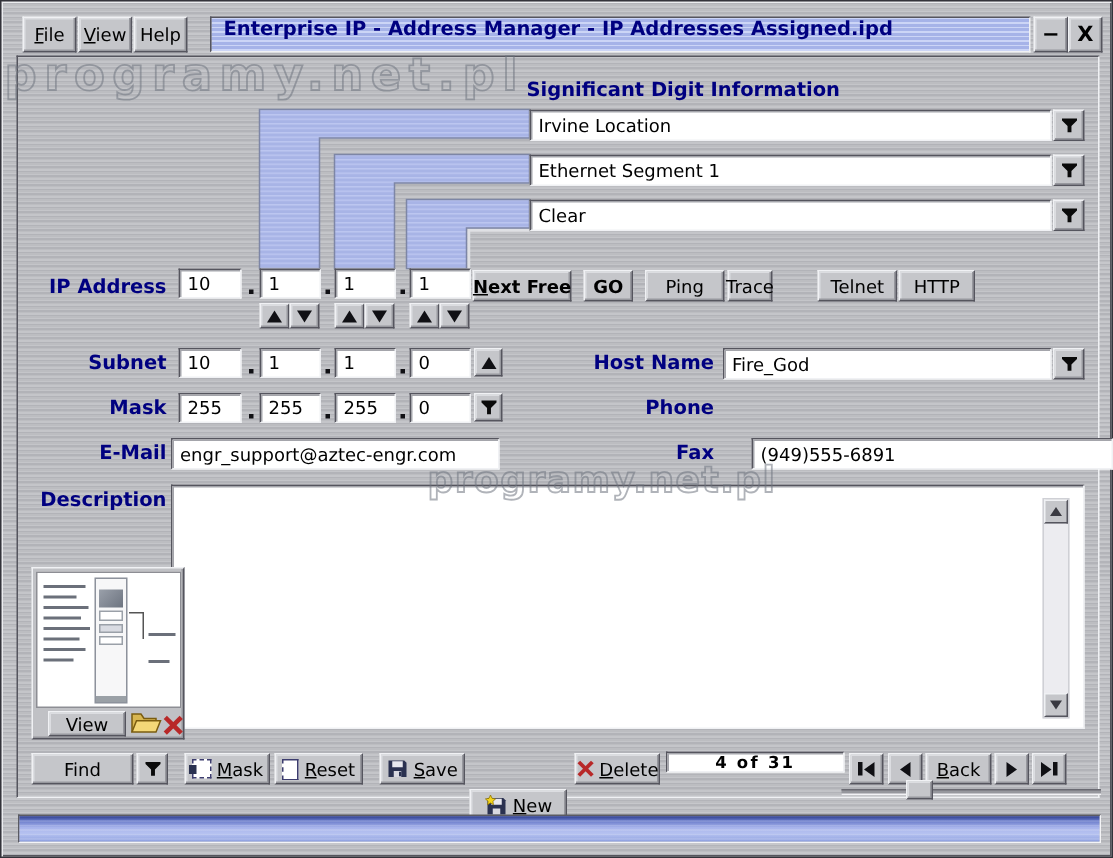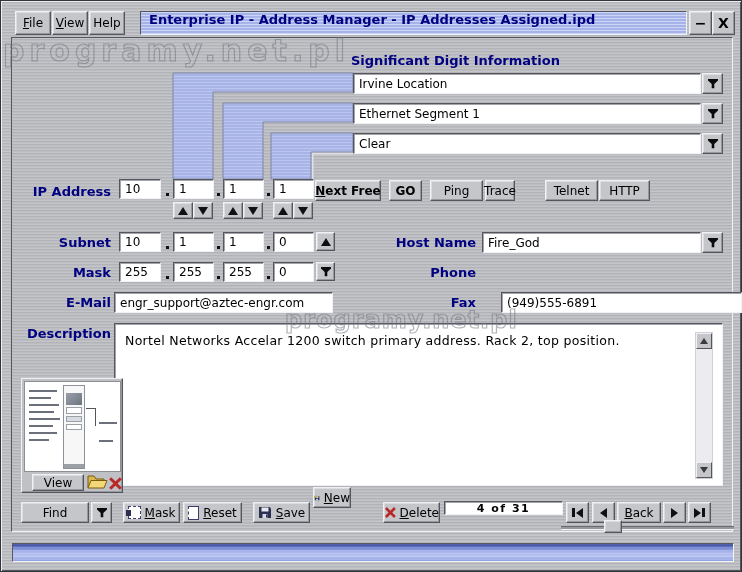--- a/index.html
+++ b/index.html
@@ -282,21 +282,20 @@
 
   <div class="lbl" style="left:375px;top:264px;width:100px">Phone</div>
 
   <div class="lbl" style="left:375px;top:294px;width:100px">Fax</div>
   <div class="box" style="left:500px;top:291px;width:241px;height:21px">
       <span>(949)555-6891</span>
     </div>
 
   <div class="lbl" style="left:20px;top:325px;width:90px">Description</div>
   <div class="ta" style="left:113px;top:322px;width:609px;height:163px">
-    <div class="ta-text">Nortel Networks Accelar 1200 switch primary address. Rack 2, top position.</div>
     <div class="sb" style="right:9px;top:8px;bottom:6px;width:18px">
       <div class="sb-btn">
           <span class="tri-u-s"></span>
         </div>
       <div class="sb-track"></div>
       <div class="sb-btn">
           <span class="tri-d-s"></span>
         </div>
     </div>
   </div>
@@ -352,21 +351,21 @@
   </div>
   <div class="btn" style="left:252px;top:501px;width:57px;height:21px">
     <svg width="14" height="13" viewBox="0 0 14 13">
       <path d="M1 1 h10.5 L13 2.5 V12 H1 Z" fill="#2a3150"></path>
       <rect x="3.5" y="1.5" width="7" height="4" fill="#e8e8ee"></rect>
       <rect x="4.5" y="8" width="5" height="4" fill="#d8d8e0"></rect>
       <rect x="8" y="8.5" width="1.5" height="3" fill="#2a3150"></rect>
     </svg>
     <span class="ac">Save</span>
   </div>
-  <div class="btn" style="left:312px;top:486px;width:38px;height:21px">
+  <div class="btn" style="left:312px;top:525px;width:65px;height:21px">
     <svg width="15" height="14" viewBox="0 0 15 14">
       <path d="M2 2 h10.5 L14 3.5 V13 H2 Z" fill="#2a3150"></path>
       <rect x="4.5" y="2.5" width="7" height="4" fill="#e8e8ee"></rect>
       <rect x="5.5" y="9" width="5" height="4" fill="#d8d8e0"></rect>
       <path d="M4 0 L5 2.2 7.4 2.6 5.6 4.2 6 6.5 4 5.3 2 6.5 2.4 4.2 0.6 2.6 3 2.2 Z" fill="#f2d21c" stroke="#8a7000" stroke-width="0.5"></path>
     </svg>
     <span class="ac">New</span>
   </div>
   <div class="btn" style="left:382px;top:501px;width:57px;height:21px">
     <span class="x-red" style="transform:scale(.85)"></span>

